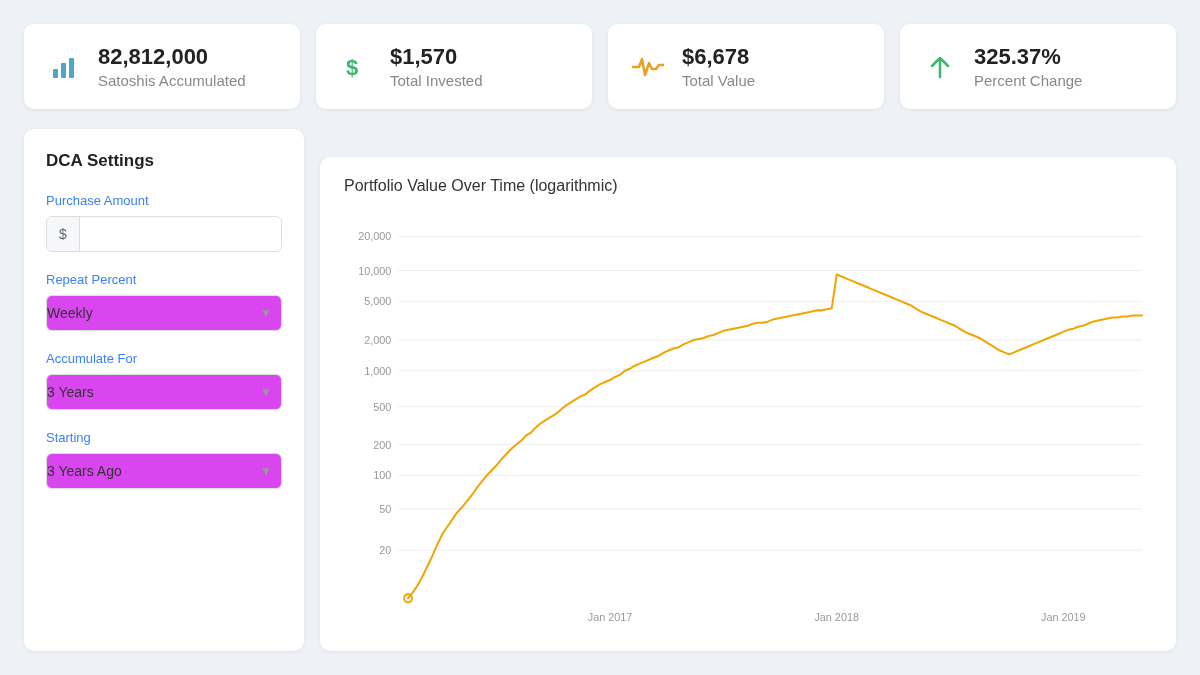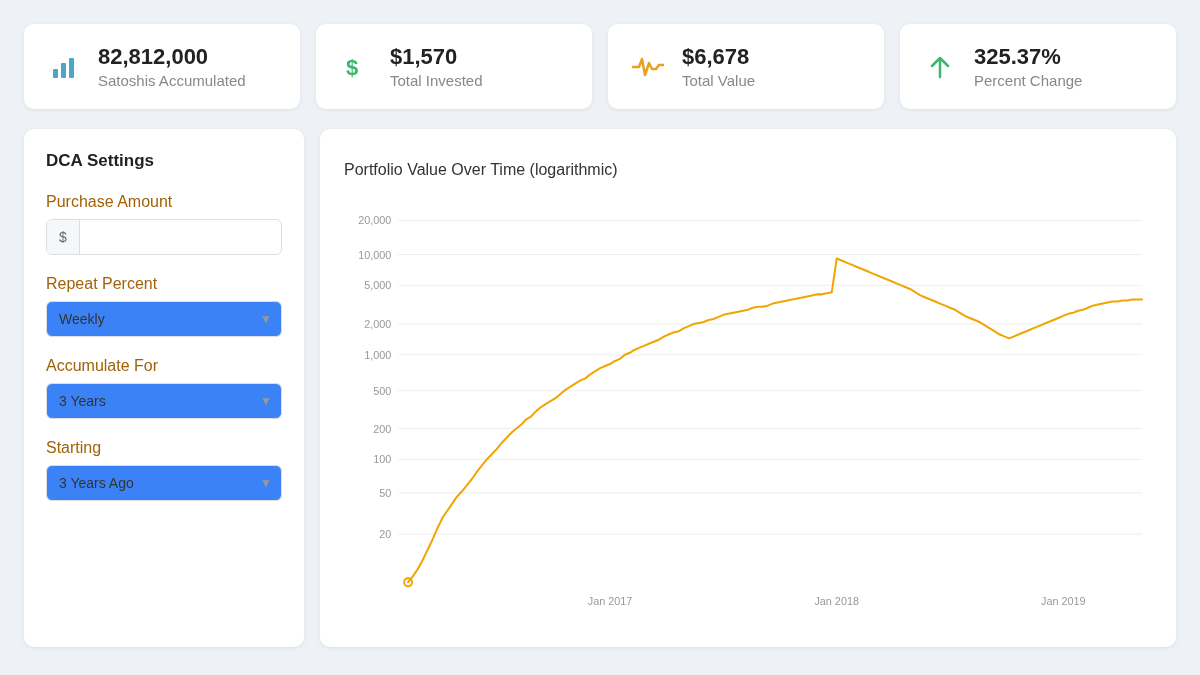--- a/index.html
+++ b/index.html
@@ -63,22 +63,22 @@
     .settings-title {
       font-size: 17px;
       font-weight: 600;
       color: #222;
       margin-bottom: 22px;
     }
     .field-group {
       margin-bottom: 20px;
     }
     .field-label {
-      font-size: 16px;
-      color: #a16207;
+      font-size: 13px;
+      color: #3b82f6;
       margin-bottom: 8px;
     }
     .amount-input-row {
       display: flex;
       border: 1px solid #ddd;
       border-radius: 6px;
       overflow: hidden;
     }
     .amount-prefix {
       background: #f5f7fa;
@@ -95,44 +95,45 @@
       outline: none;
       padding: 9px 10px;
       font-size: 15px;
       color: #222;
     }
     .select-wrapper {
       position: relative;
     }
     .select-field {
       width: 100%;
-      padding: 9px 36px 9px 12px;
+      padding: 9px 36px 9px 0;
       border: 1px solid #ddd;
       border-radius: 6px;
       font-size: 14px;
       color: #333;
-      background: #3b82f6;
+      background: #d946ef;
       appearance: none;
       -webkit-appearance: none;
       cursor: pointer;
     }
     .select-arrow {
       position: absolute;
       right: 10px;
       top: 50%;
       transform: translateY(-50%);
       pointer-events: none;
       color: #999;
       font-size: 12px;
     }
     .chart-panel {
       background: #fff;
       border-radius: 10px;
-      padding: 32px 24px;
+      padding: 20px 24px;
       box-shadow: 0 1px 4px rgba(0,0,0,0.07);
+      margin-top: 28px;
     }
     .chart-title {
       font-size: 16px;
       font-weight: 500;
       color: #333;
       margin-bottom: 16px;
     }
     .chart-area {
       width: 100%;
       height: 420px;

